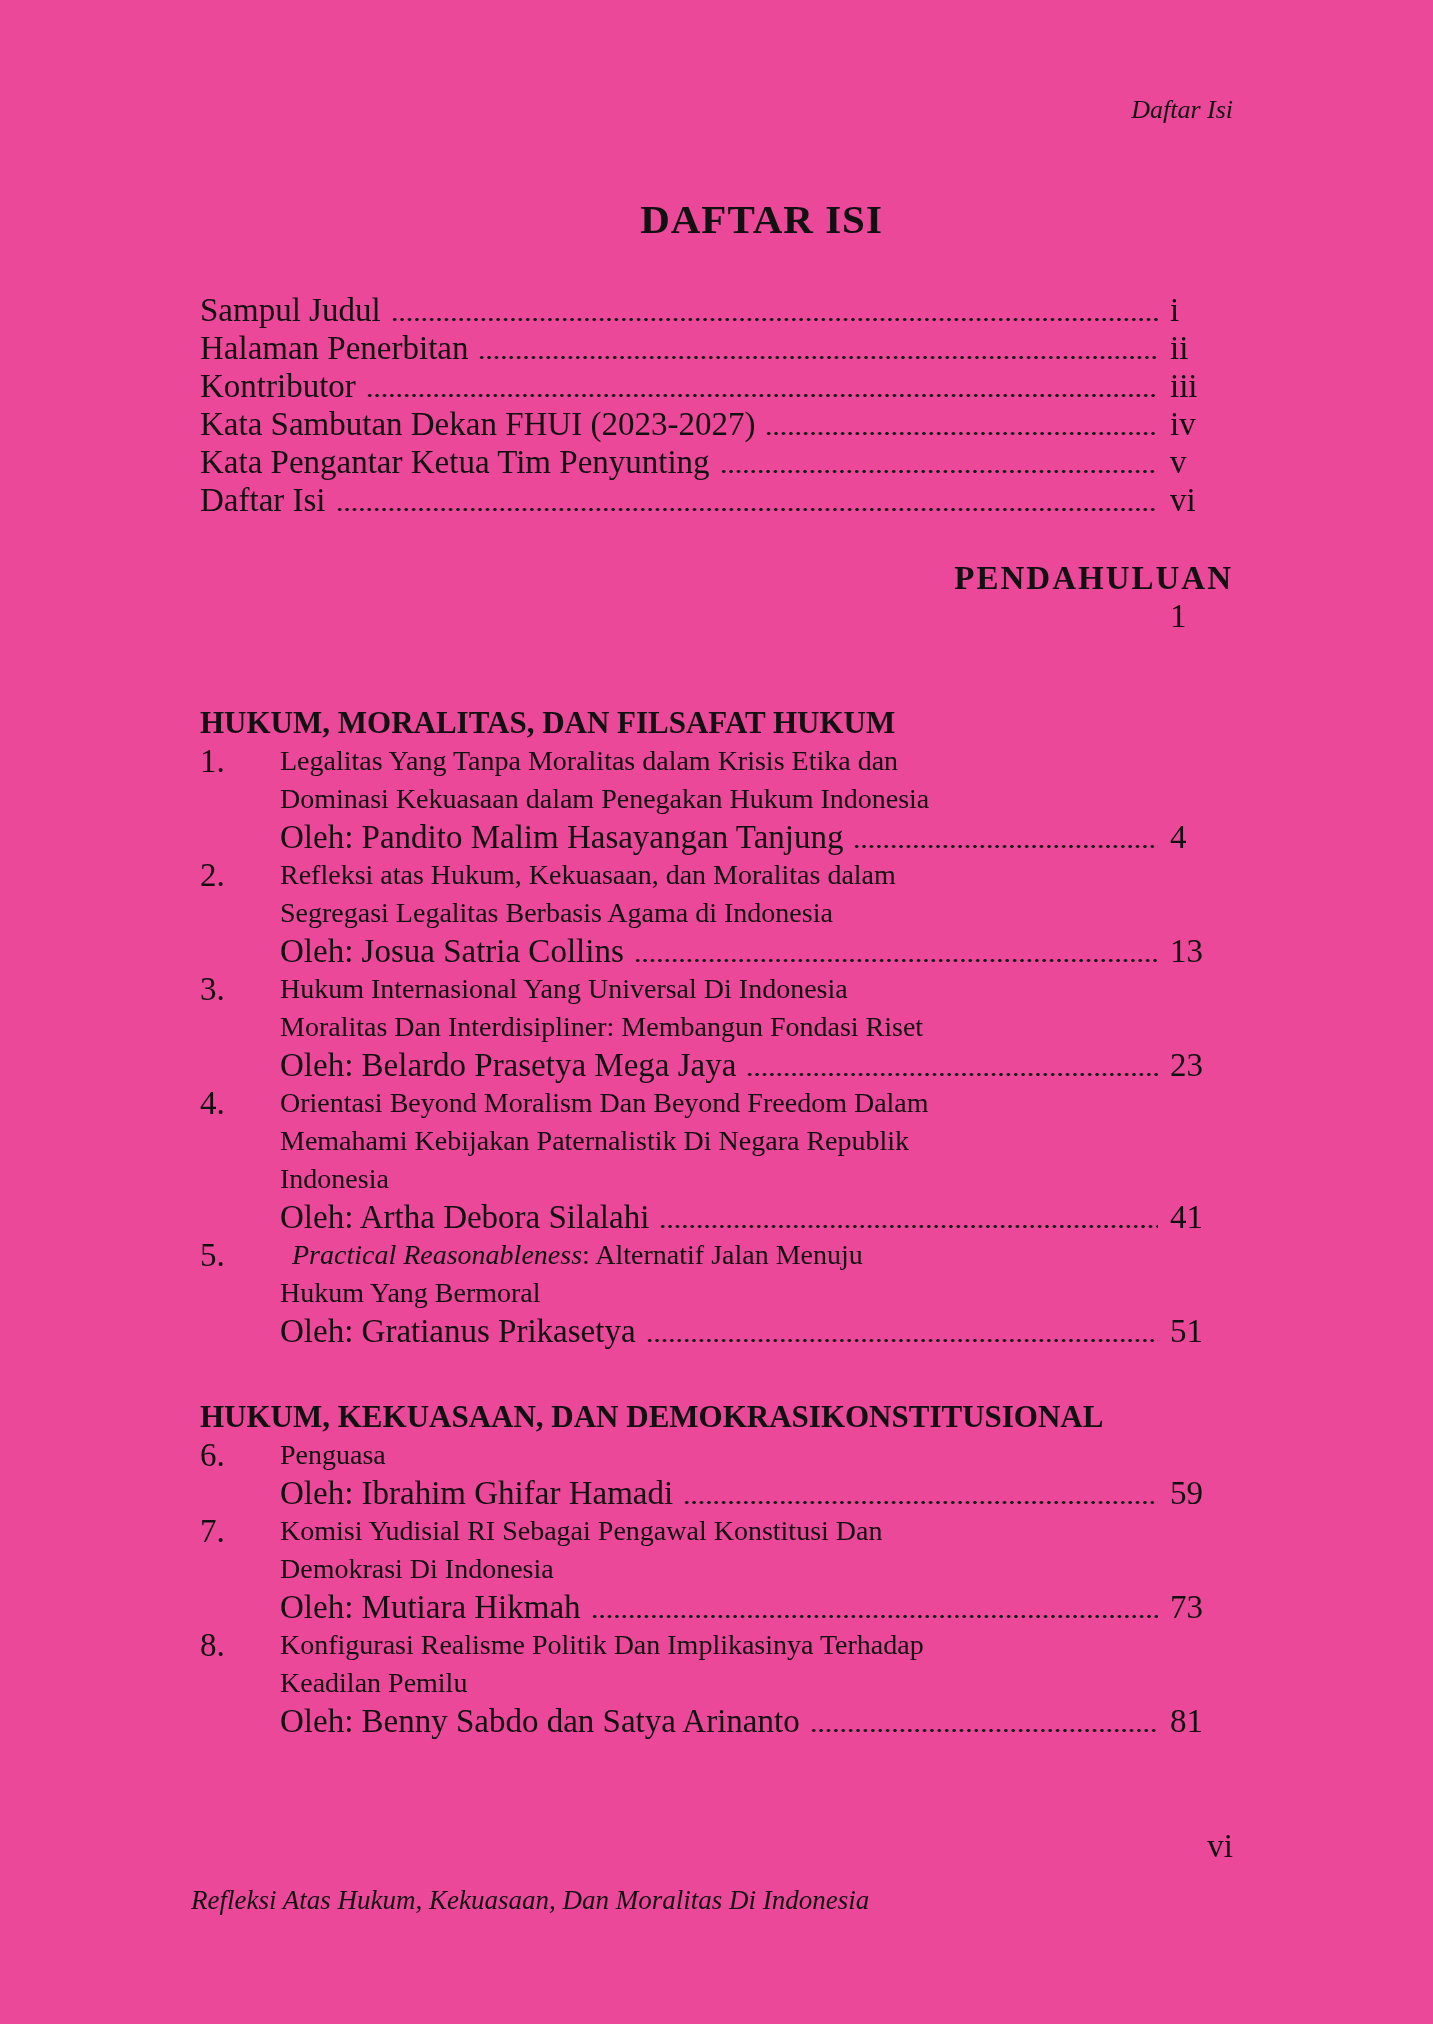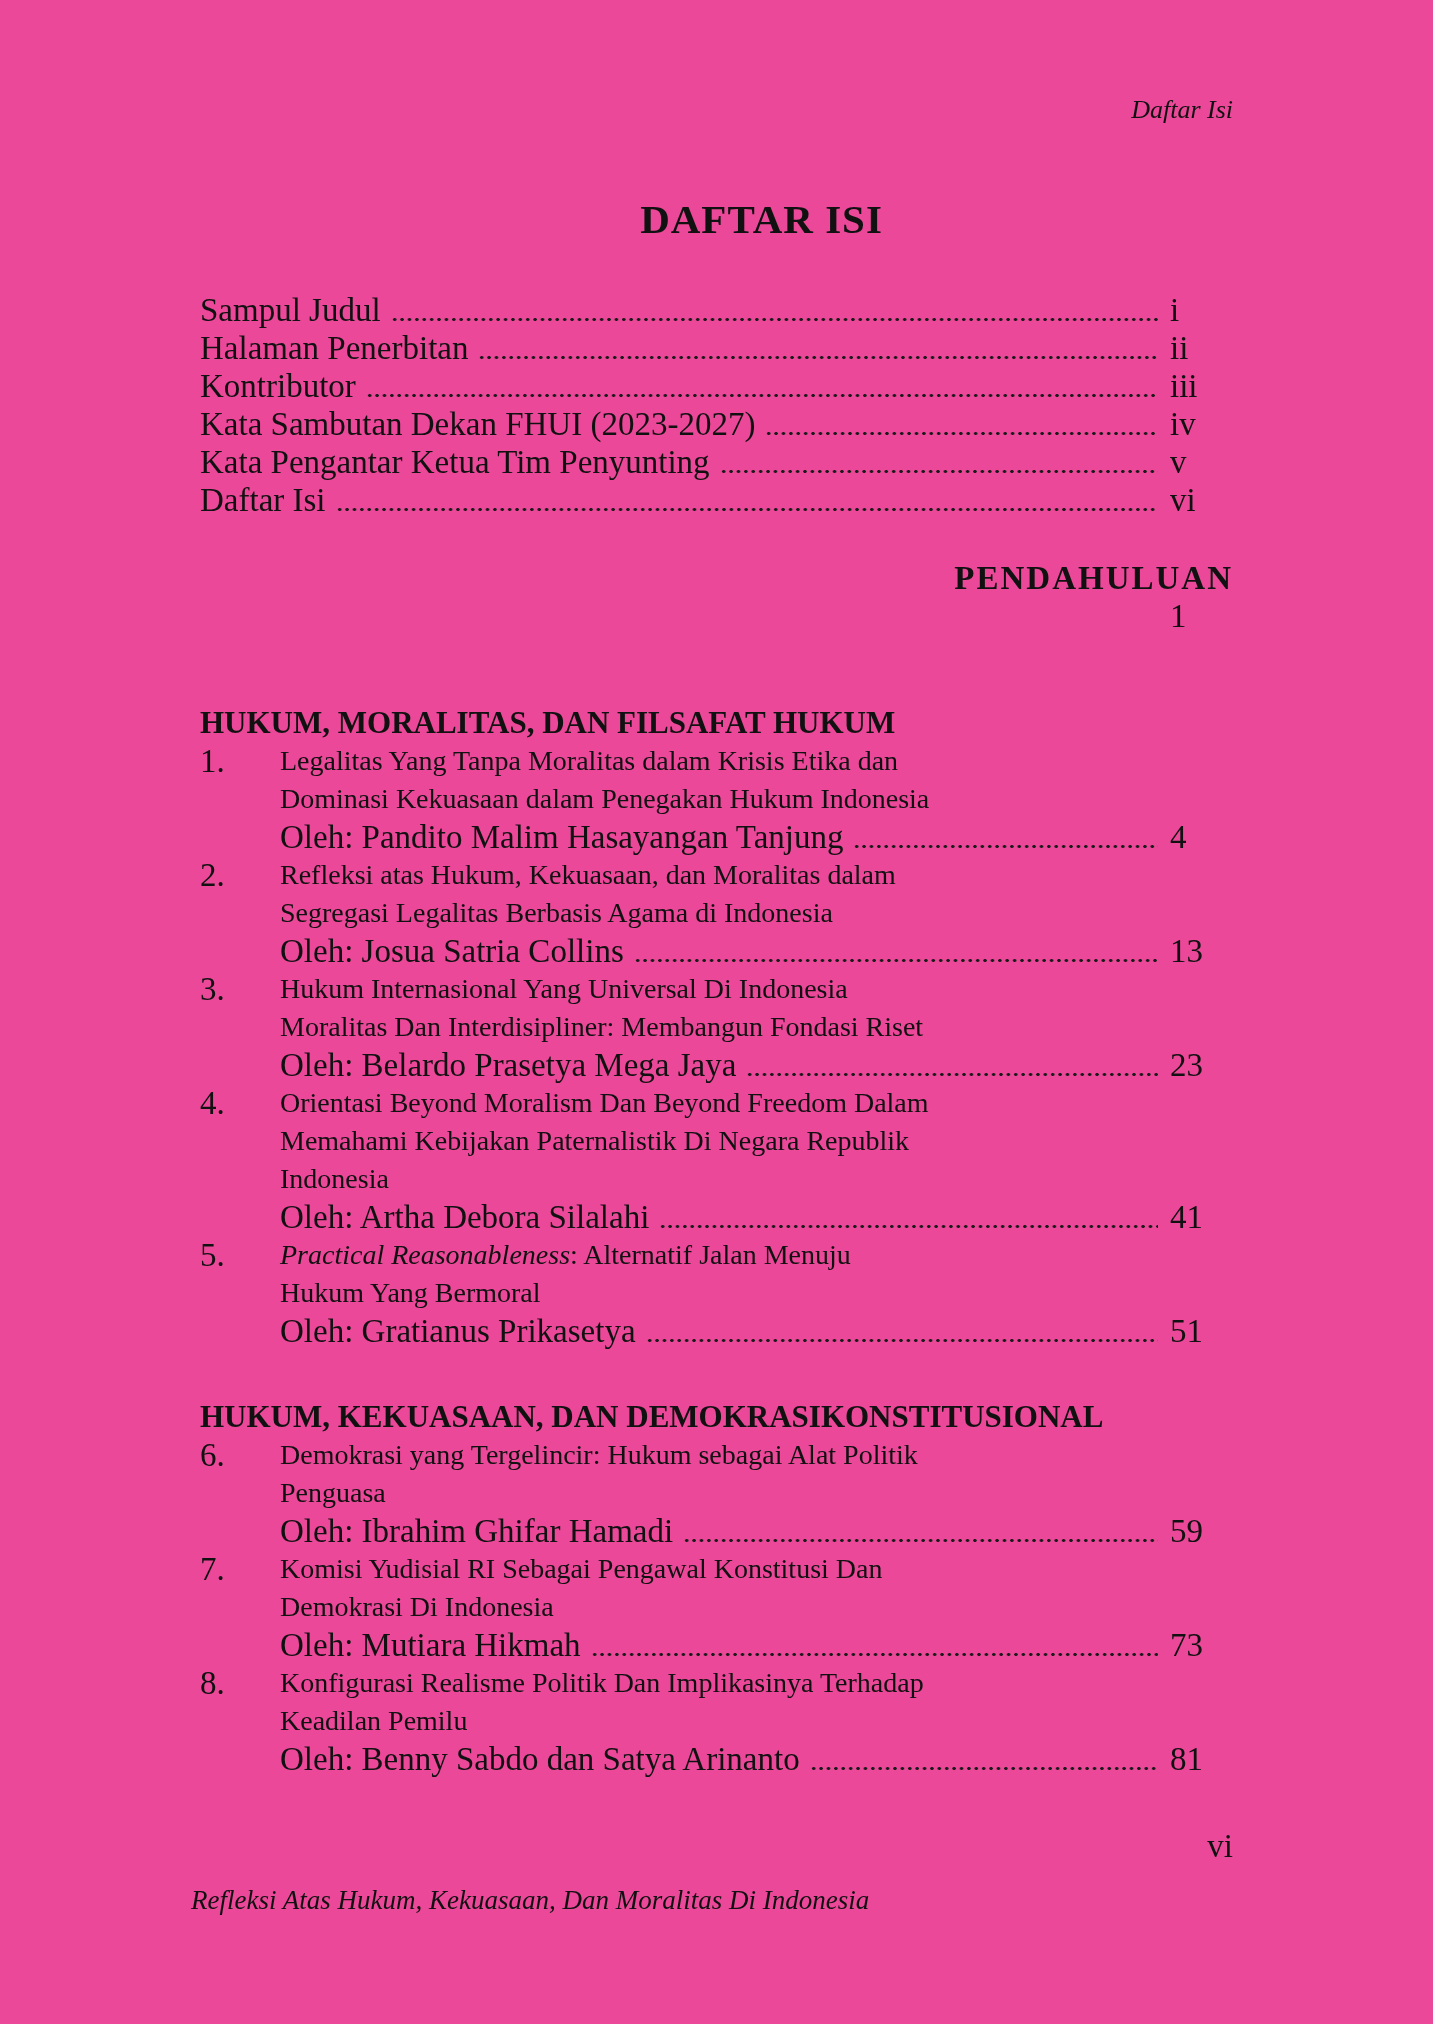--- a/index.html
+++ b/index.html
@@ -70,21 +70,21 @@
     width: 80px;
     font-size: 33px;
     line-height: 38px;
   }
   .item-body { flex: 1 1 auto; min-width: 0; }
   .title-line {
     font-size: 28px;
     line-height: 38px;
     white-space: nowrap;
   }
-  .title-line i { font-style: italic; }
+  .title-line i { font-style: italic; margin-left: 12px; }
   .footer-pageno {
     position: absolute;
     top: 1827px;
     left: 0;
     right: 200px;
     text-align: right;
     font-size: 33px;
     line-height: 38px;
   }
   .footer-book-title {
@@ -210,21 +210,20 @@
             </div>
           </div>
         </div>
       </div>
 
     <div class="section-heading second">HUKUM, KEKUASAAN, DAN DEMOKRASIKONSTITUSIONAL</div>
     <div>
         <div class="item">
           <div class="item-num">6.</div>
           <div class="item-body">
-            <div class="title-line">Demokrasi yang Tergelincir: Hukum sebagai Alat Politik</div>
             <div class="title-line">Penguasa</div>
             <div class="toc-row">
               <span class="label">Oleh: Ibrahim Ghifar Hamadi</span>
               <span class="dots"></span>
               <span class="pageno">59</span>
             </div>
           </div>
         </div>
         <div class="item">
           <div class="item-num">7.</div>

